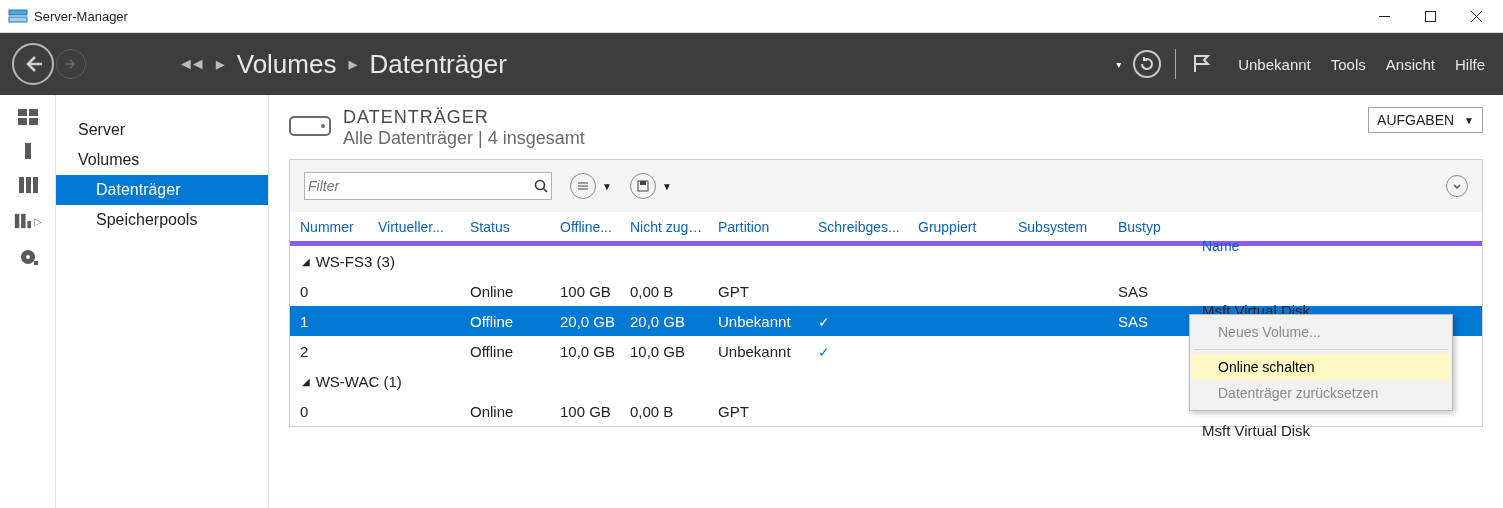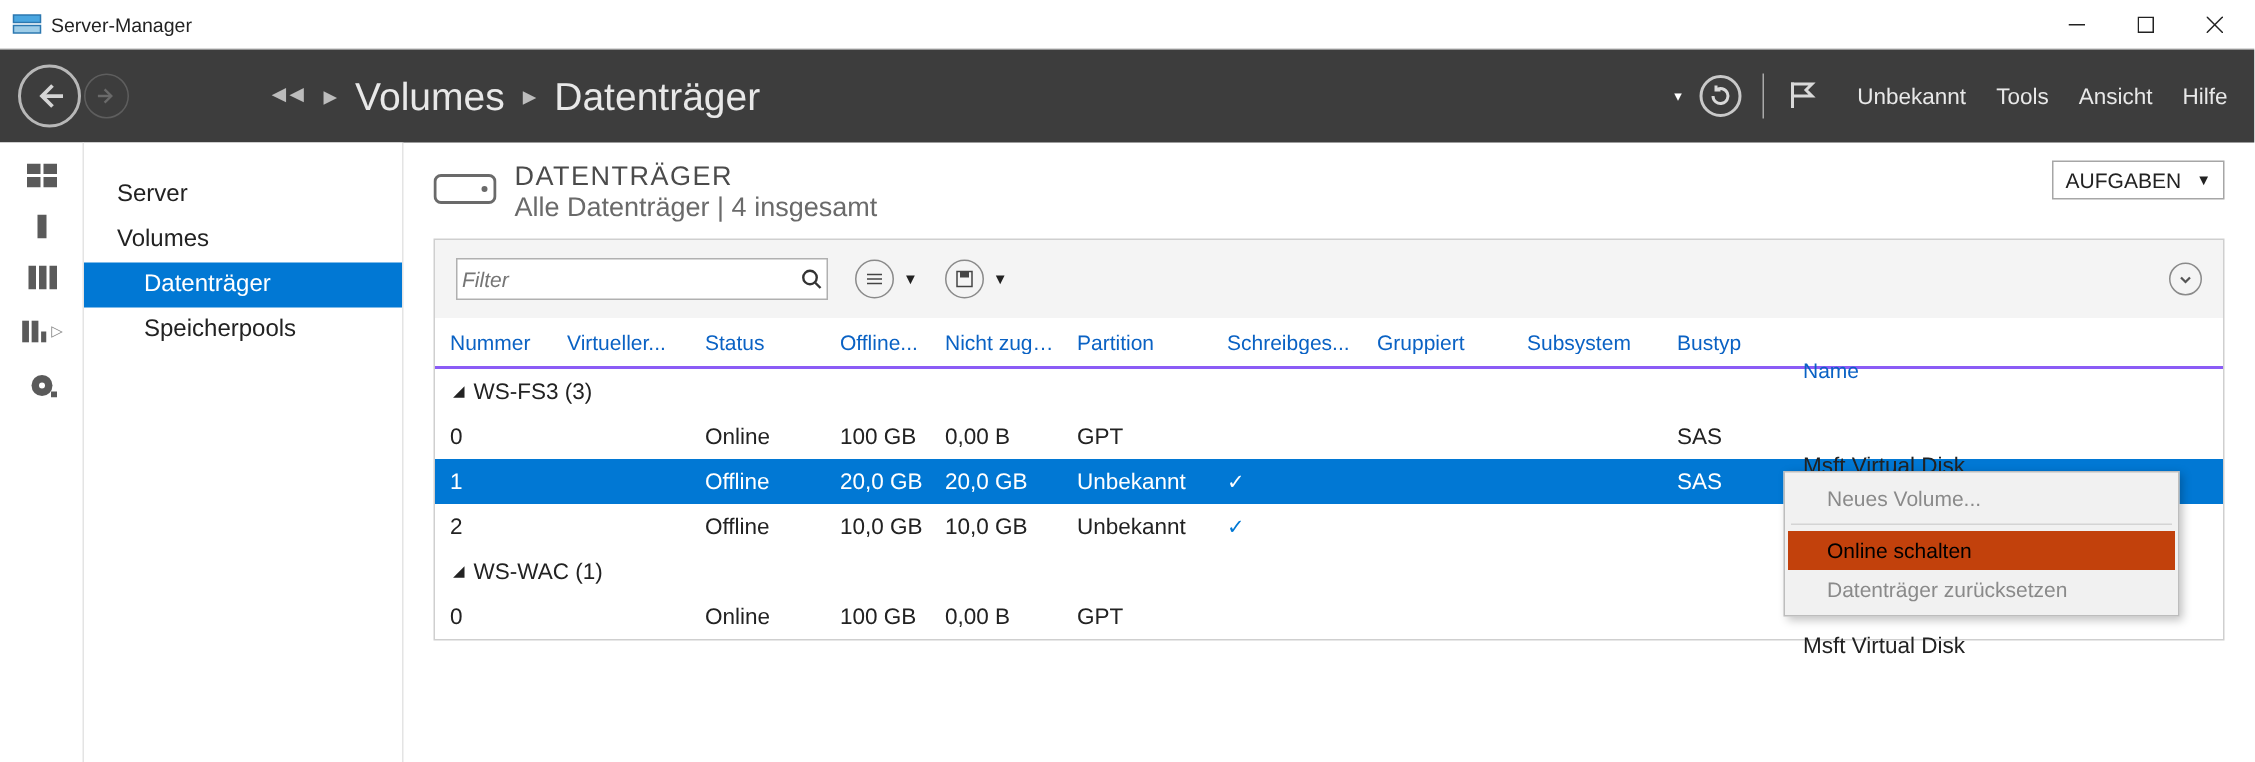--- a/index.html
+++ b/index.html
@@ -54,39 +54,39 @@
   .panel-tools { height:52px; background:#f4f4f4; display:flex; align-items:center; padding:0 14px; gap:18px; }
   .filter-box { display:flex; align-items:center; background:#fff; border:1px solid #b0b0b0; height:28px; width:248px; padding:0 3px; }
   .filter-box input { border:none; outline:none; flex:1; font-size:14px; font-style:italic; color:#666; background:transparent; }
   .tool-ico { width:26px; height:26px; border:1px solid #8a8a8a; border-radius:50%; display:flex; align-items:center; justify-content:center; }
   .tool-combo { display:flex; align-items:center; gap:6px; }
   .tool-caret { font-size:10px; }
   .panel-tools .right { margin-left:auto; }
   .expand-ico { width:22px; height:22px; border:1px solid #8a8a8a; border-radius:50%; display:flex; align-items:center; justify-content:center; }
   .expand-ico svg { stroke:#555; fill:none; }
 
-  .thead { display:flex; height:34px; align-items:center; border-bottom:2px solid #8b5cf6; padding:0 4px; color:#0a62c4; font-size:14px; }
+  .thead { display:flex; height:34px; align-items:center; border-bottom:5px solid #8b5cf6; padding:0 4px; color:#0a62c4; font-size:14px; }
   .thead > div, .trow > div { overflow:hidden; text-overflow:ellipsis; white-space:nowrap; padding:0 6px; }
   .col-num {width:78px;} .col-virt{width:92px;} .col-stat{width:90px;}
   .col-cap{width:70px;} .col-unal{width:88px;} .col-part{width:100px;}
   .col-ro{width:100px;} .col-grp{width:100px;} .col-sub{width:100px;}
   .col-bus{width:84px;} .col-name{flex:1;margin-top:38px;}
 
   .grouprow { height:30px; display:flex; align-items:center; font-size:15px; padding-left:12px; gap:6px;}
   .grouprow .tri { font-size:10px; }
   .trow { display:flex; height:30px; align-items:center; font-size:15px; padding:0 4px; }
   .trow.selected { background:#0178d4; color:#fff; }
   .check { color:#0178d4; font-size:14px; }
   .trow.selected .check { color:#fff; }
 
   
   .context-menu { position:absolute; left:920px; top:219px; width:264px; background:#f1f1f1; border:1px solid #bdbdbd; box-shadow:2px 2px 6px rgba(0,0,0,.25); padding:4px 2px; }
   .ctx-item { height:26px; display:flex; align-items:center; padding:0 26px; font-size:14px; cursor:pointer; }
   .ctx-item.disabled { color:#8a8a8a; cursor:default; }
-  .ctx-item.highlight { background:#c2410c; color:#000; }
+  .ctx-item.highlight { background:#fef9c3; color:#000; }
   .ctx-div { height:1px; background:#d4d4d4; margin:4px 2px; }
 </style>
 </head>
 <body>
 
 <div class="titlebar">
   <svg class="app-icon" viewBox="0 0 20 14">
     <rect x="1" y="1" width="18" height="5" fill="#4aa6e0" stroke="#2c78b0"></rect>
     <rect x="1" y="8" width="18" height="5" fill="#9ecde8" stroke="#2c78b0"></rect>
   </svg>

